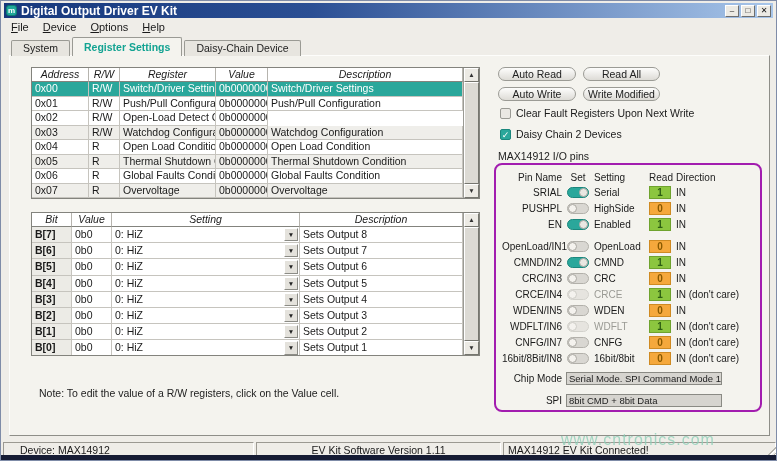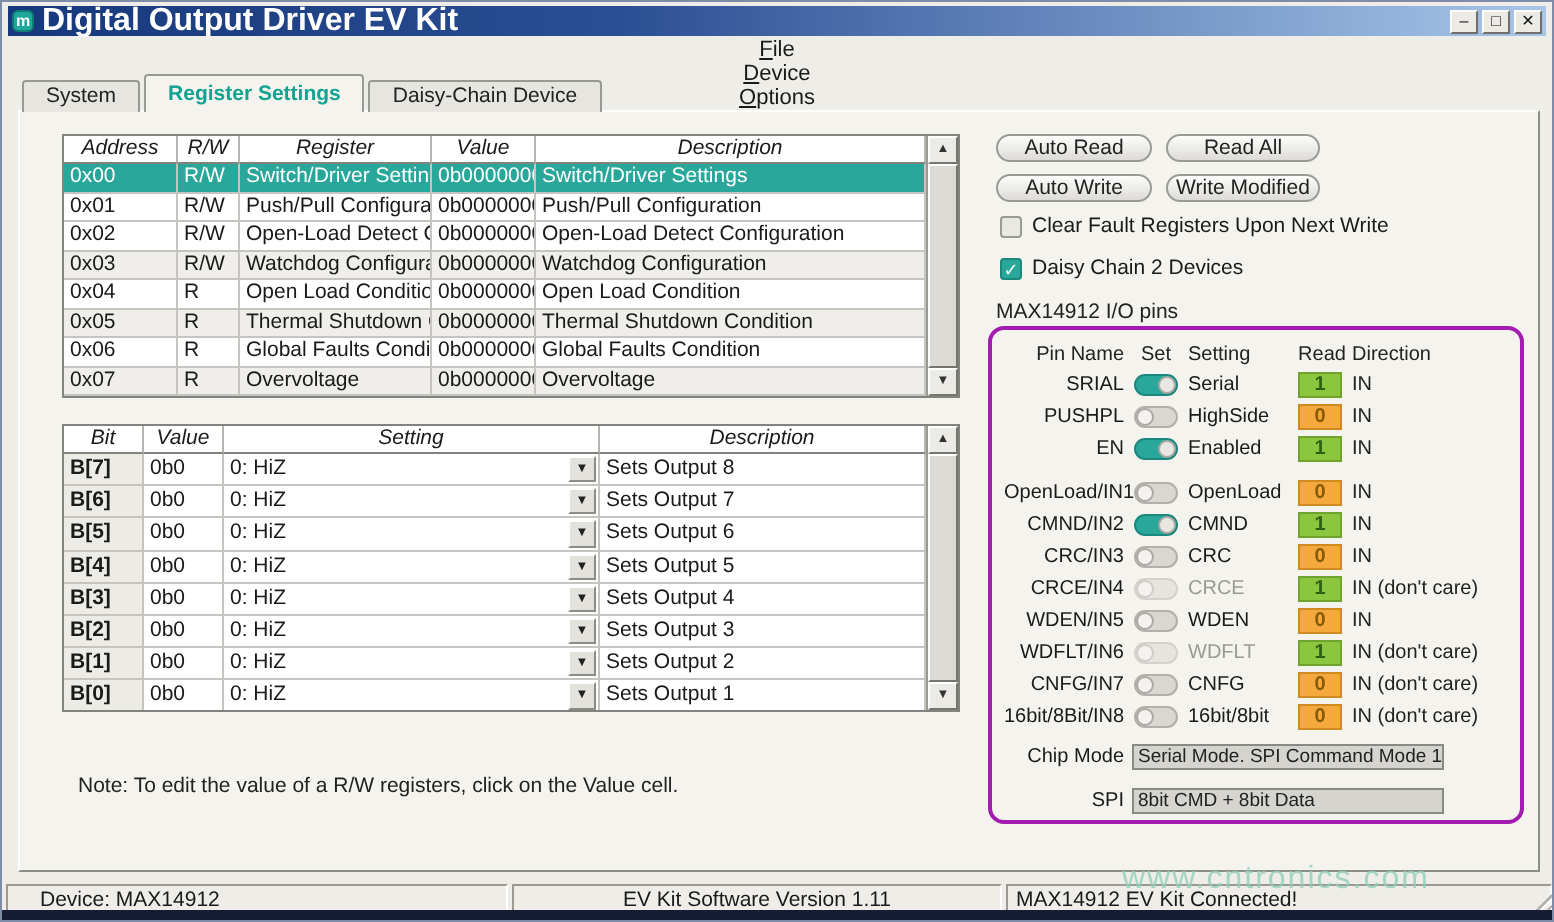--- a/index.html
+++ b/index.html
@@ -5,27 +5,27 @@
   html,body{margin:0;padding:0;background:#cfcdc8;font-family:"Liberation Sans",sans-serif;}
   *{box-sizing:border-box;}
   .window{position:relative;width:777px;height:461px;background:#EFEDE8;border:1px solid #7F8CA8;overflow:hidden;
     font-size:10.5px;color:#1a1a1a;}
   
   .titlebar{position:absolute;left:3px;top:2px;right:3px;height:15px;
     background:linear-gradient(to right,#16387C 0%,#2B4F94 40%,#A8C6EA 100%);
     display:flex;align-items:center;padding:0 2px;}
   .appicon{width:11px;height:11px;border-radius:3px;background:#1FA79B;border:1px solid #0d7c72;
     color:#fff;font-size:8px;line-height:10px;text-align:center;font-weight:bold;margin-right:4px;flex:0 0 auto;}
-  .apptitle{color:#fff;font-weight:bold;font-size:16px;white-space:nowrap;flex:1;}
+  .apptitle{color:#fff;font-weight:bold;font-size:12px;white-space:nowrap;flex:1;}
   .winbtns{display:flex;gap:2px;}
   .wbtn{width:14px;height:12px;background:#ECEAE4;border:1px solid;border-color:#fff #6e6e6e #6e6e6e #fff;
     font-size:8px;line-height:10px;text-align:center;color:#111;cursor:default;}
   
   .menubar{position:absolute;left:3px;top:18px;right:3px;height:15px;display:flex;align-items:center;
-    background:#EFEDE8;font-size:11px;flex-direction:column;}
+    background:#EFEDE8;font-size:11px;}
   .menu-item{padding:0 7px;white-space:nowrap;}
   .menu-item u{text-decoration:underline;}
   
   .tabstrip{position:absolute;left:10px;top:36px;height:19px;display:flex;align-items:flex-end;z-index:3;}
   .tab{height:16px;line-height:15px;padding:0 11px;background:#E7E5DF;border:1px solid #9a9a94;border-bottom:none;
     border-radius:2px 2px 0 0;margin-right:2px;color:#222;white-space:nowrap;}
   .tab.active{height:19px;line-height:18px;background:#F4F3EE;color:#13A392;font-weight:bold;z-index:4;}
   
   .panel{position:absolute;left:8px;top:54px;width:761px;height:381px;background:#F4F3EE;
     border:1px solid;border-color:#fdfdfb #8e8e88 #8e8e88 #fdfdfb;}
@@ -157,21 +157,20 @@
         <div class="c">R/W</div>
         <div class="c">Push/Pull Configuration</div>
         <div class="c">0b00000000</div>
         <div class="c">Push/Pull Configuration</div>
       </div>
       <div class="trow">
         <div class="c">0x02</div>
         <div class="c">R/W</div>
         <div class="c">Open-Load Detect Confi...</div>
         <div class="c">0b00000000</div>
-        <div class="c">Open-Load Detect Configuration</div>
       </div>
       <div class="trow alt">
         <div class="c">0x03</div>
         <div class="c">R/W</div>
         <div class="c">Watchdog Configuration</div>
         <div class="c">0b00000000</div>
         <div class="c">Watchdog Configuration</div>
       </div>
       <div class="trow">
         <div class="c">0x04</div>

